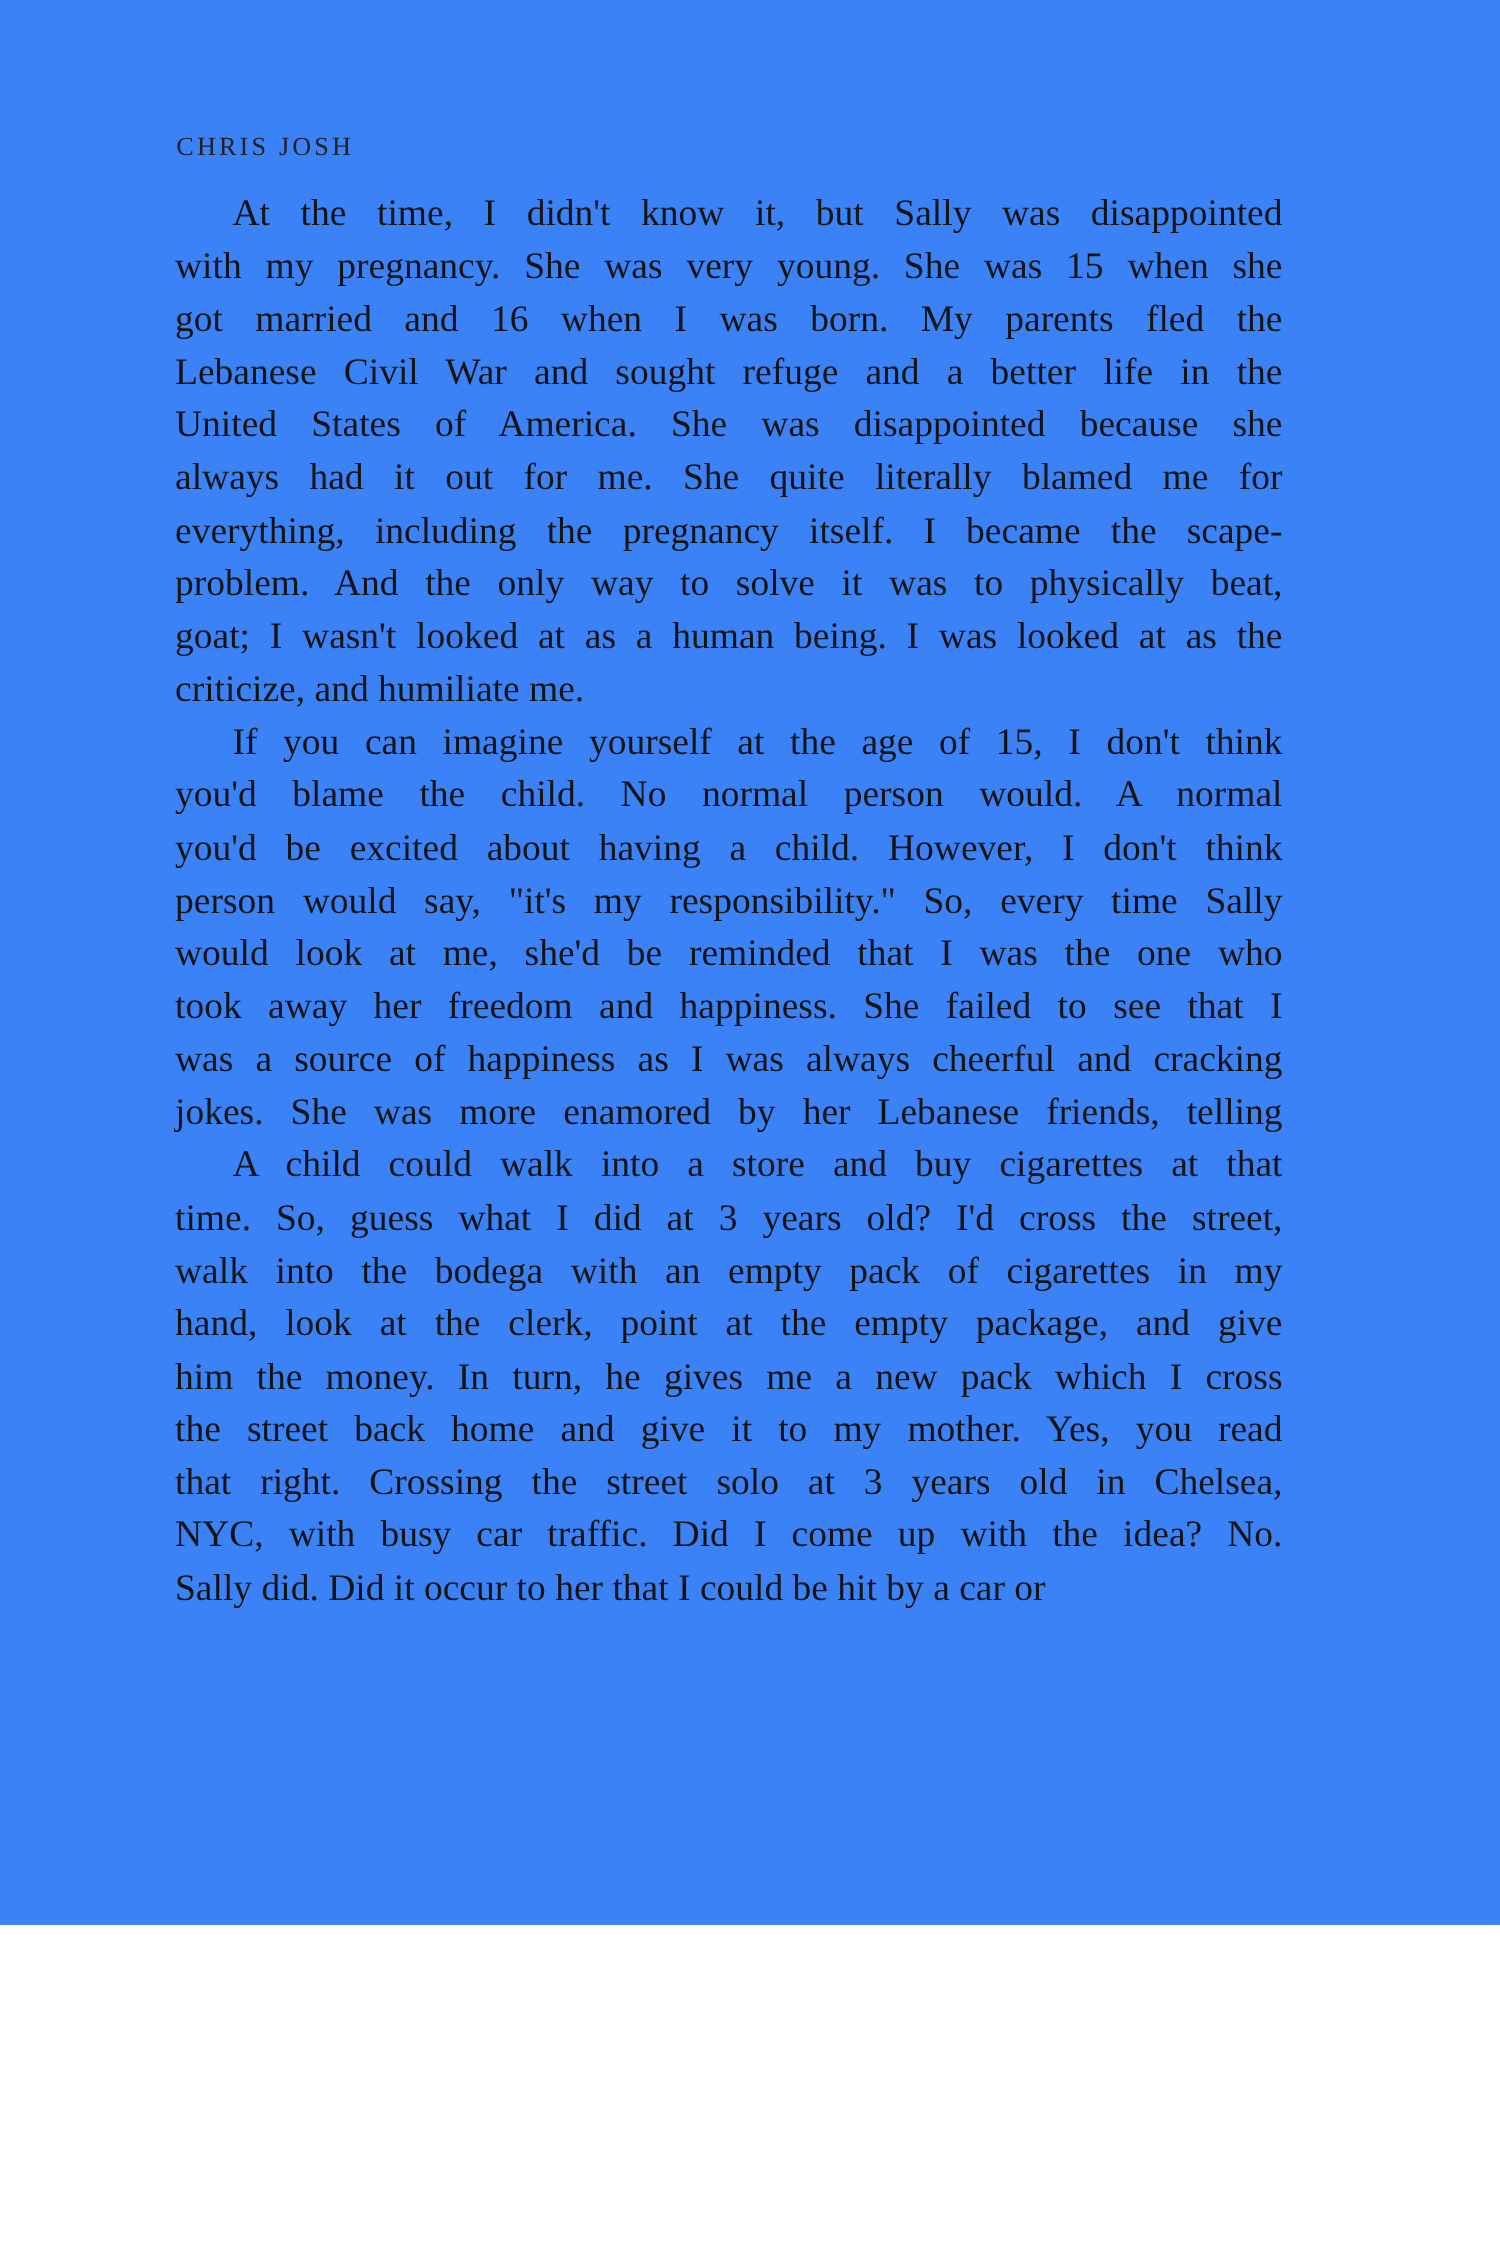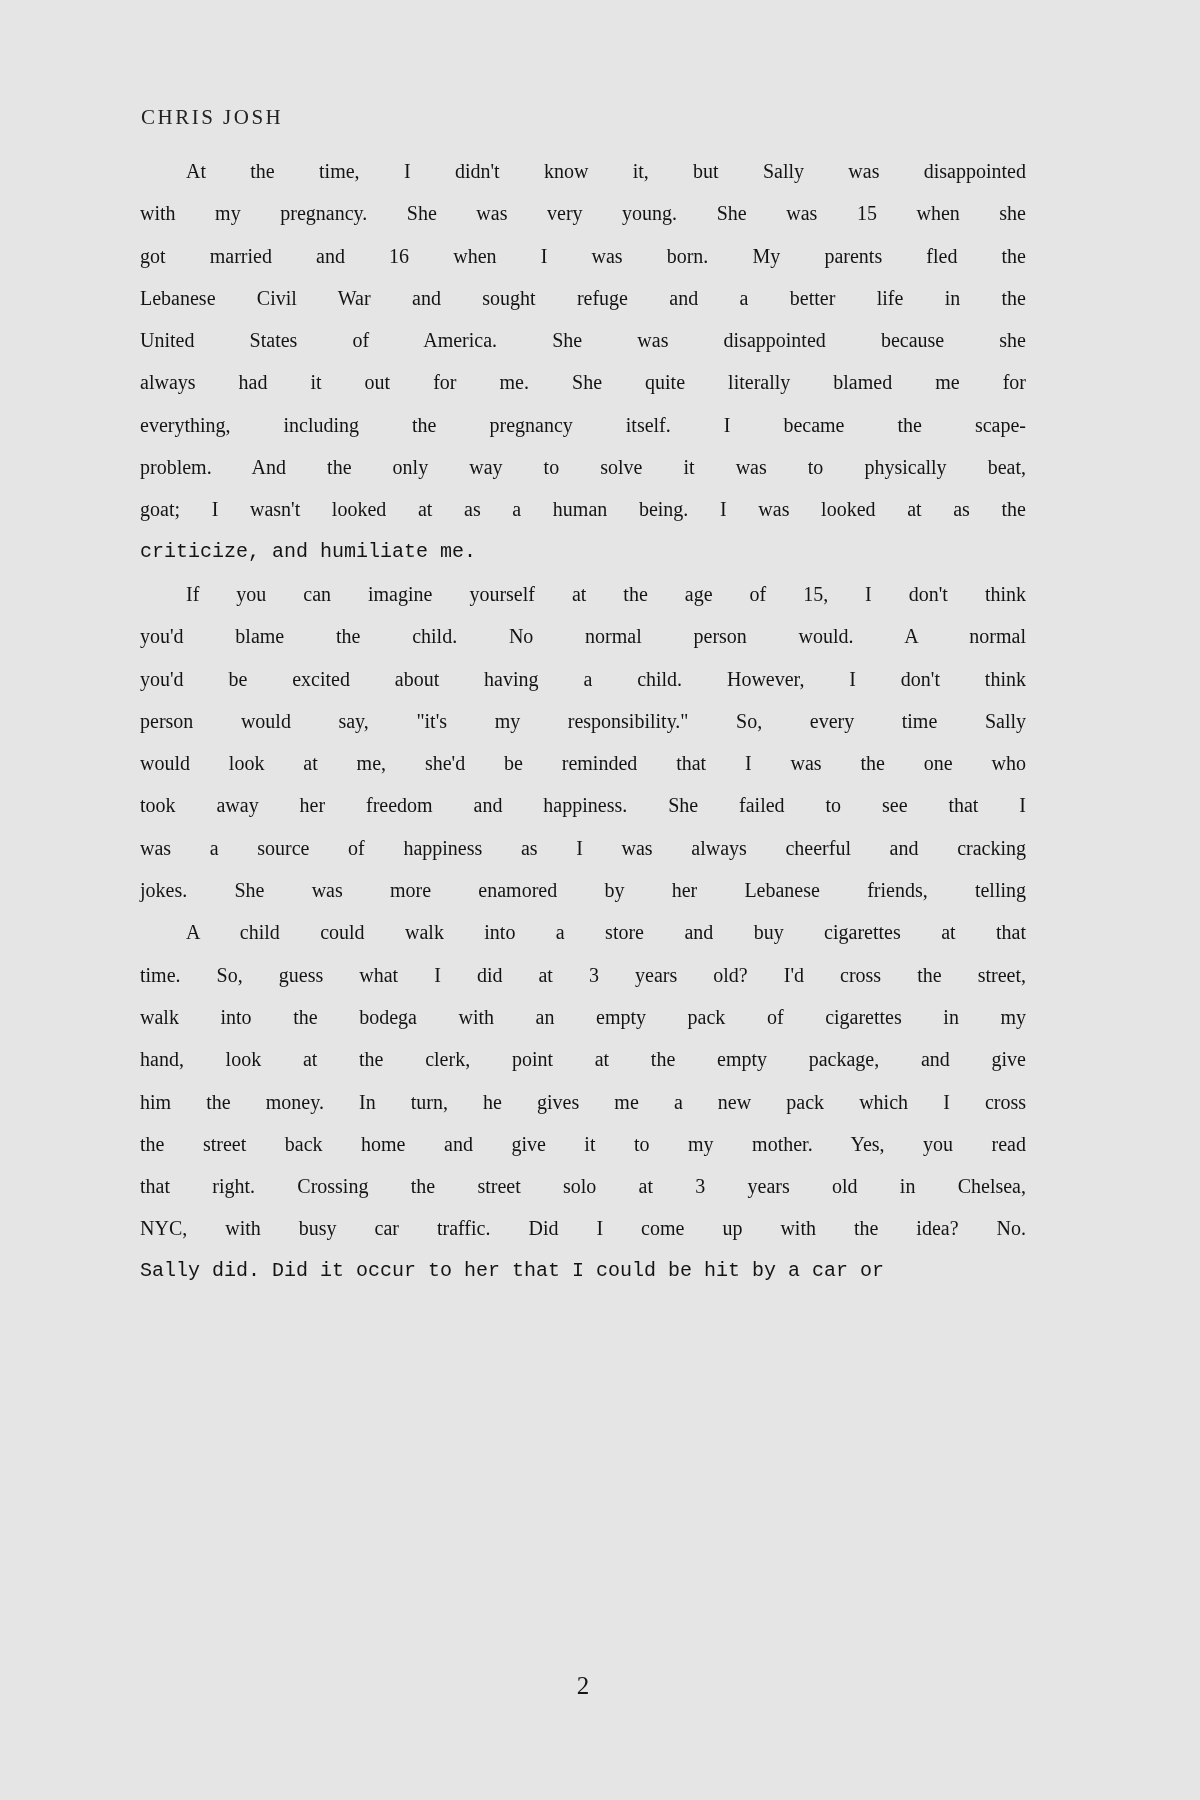--- a/index.html
+++ b/index.html
@@ -3,61 +3,60 @@
 <meta charset="utf-8">
 <style>
   html, body {
     margin: 0;
     padding: 0;
     background: #ffffff;
   }
   .page {
     position: relative;
     width: 1200px;
-    height: 1800px;
-    background: #e5e5e5;
+    height: 1540px;
+    background: #3b82f6;
     color: #161616;
     font-family: "Liberation Serif", "DejaVu Serif", serif;
     overflow: hidden;
   }
   .running-header {
     position: absolute;
     left: 141px;
     top: 104px;
     font-size: 21px;
     line-height: 26px;
     letter-spacing: 2.5px;
     color: #222222;
   }
   .body-text {
     position: absolute;
     left: 140px;
     top: 150px;
     width: 886px;
-    font-size: 20px;
+    font-size: 30px;
     line-height: 42.3px;
     color: #141414;
   }
   .paragraph {
     margin: 0;
     padding: 0;
   }
   .line {
     text-align: justify;
     text-align-last: justify;
     white-space: normal;
     height: 42.3px;
     overflow: visible;
   }
   .line.first {
     padding-left: 46px;
   }
   .line.last {
     text-align-last: left;
-    font-family: Liberation Mono, monospace;
   }
   .page-number {
     position: absolute;
     left: 140px;
     top: 1672px;
     width: 886px;
     text-align: center;
     font-size: 25px;
     color: #161616;
   }

